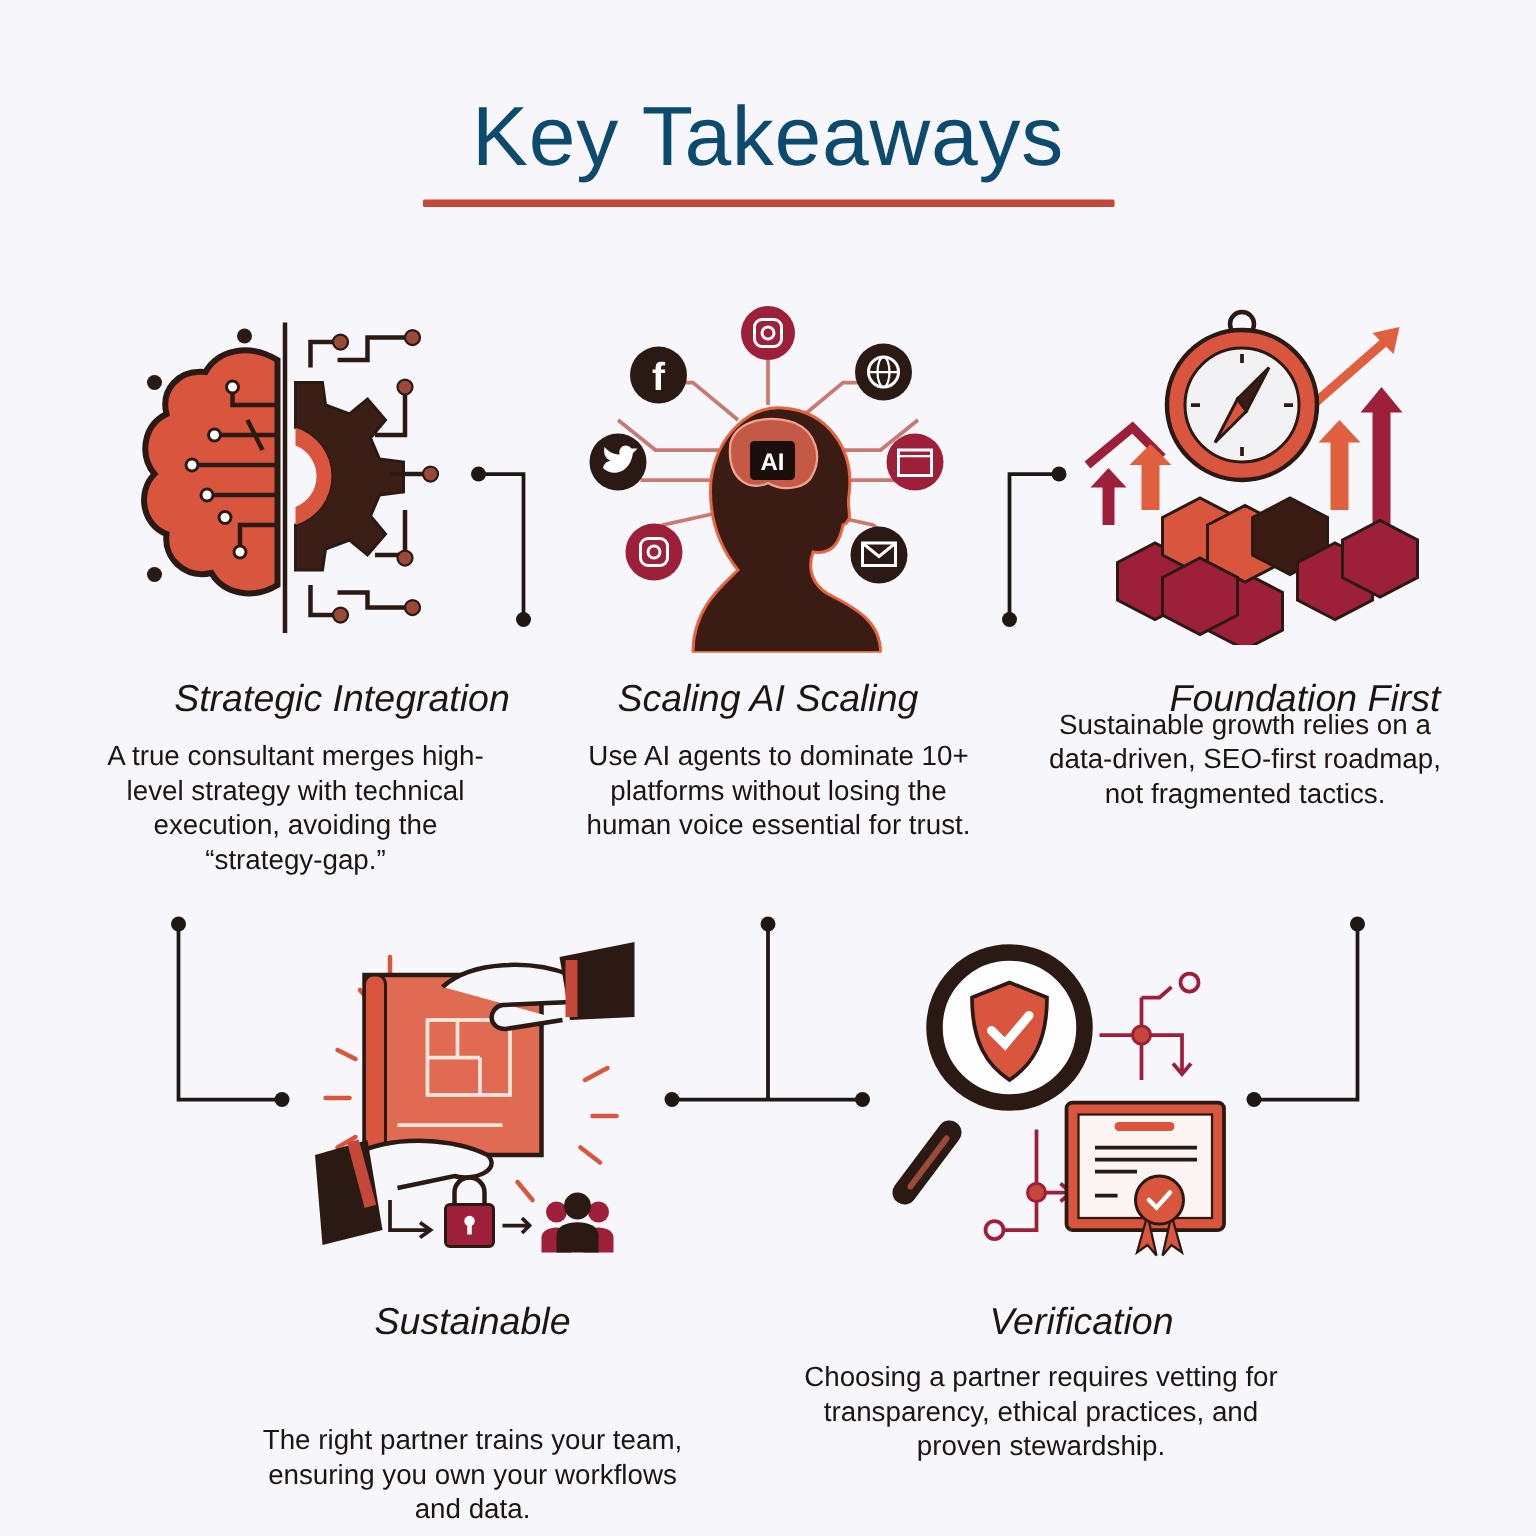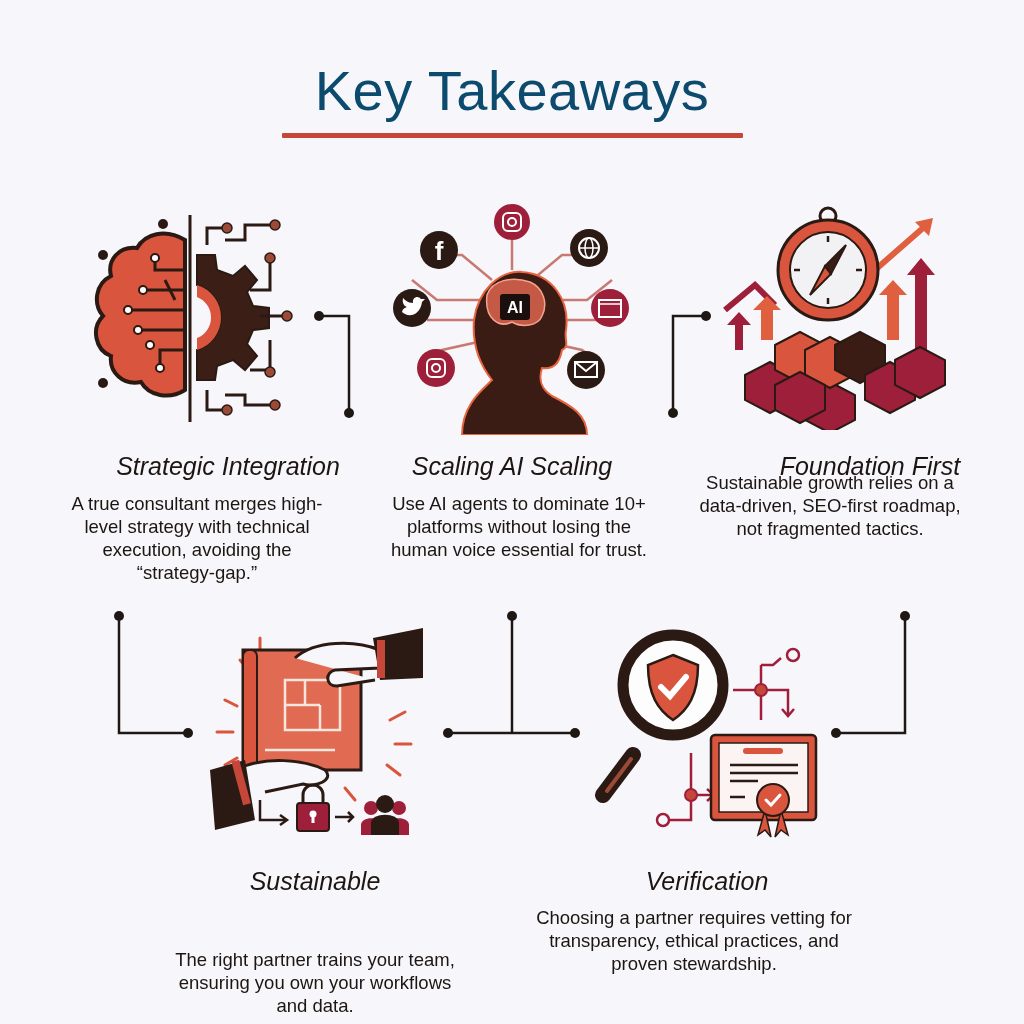--- a/index.html
+++ b/index.html
@@ -260,14 +260,14 @@
 
 <div class="card-title" style="left:330px;width:364px;top:452px">Scaling AI Scaling</div>
 <div class="card-desc" style="left:384px;width:270px;top:492px">Use AI agents to dominate 10+ platforms without losing the human voice essential for trust.</div>
 
 <div class="card-title" style="left:688px;width:364px;top:452px">Foundation First</div>
 <div class="card-desc" style="left:693px;width:274px;top:471px">Sustainable growth relies on a data-driven, SEO-first roadmap, not fragmented tactics.</div>
 
 <div class="card-title" style="left:130px;width:370px;top:867px">Sustainable</div>
 <div class="card-desc" style="left:175px;width:280px;top:948px">The right partner trains your team, ensuring you own your workflows and data.</div>
 
-<div class="card-title" style="left:522px;width:370px;top:867px">Verification</div>
+<div class="card-title" style="left:536px;width:370px;top:867px">Verification</div>
 <div class="card-desc" style="left:524px;width:340px;top:906px">Choosing a partner requires vetting for transparency, ethical practices, and proven stewardship.</div>
 
 </body></html>

